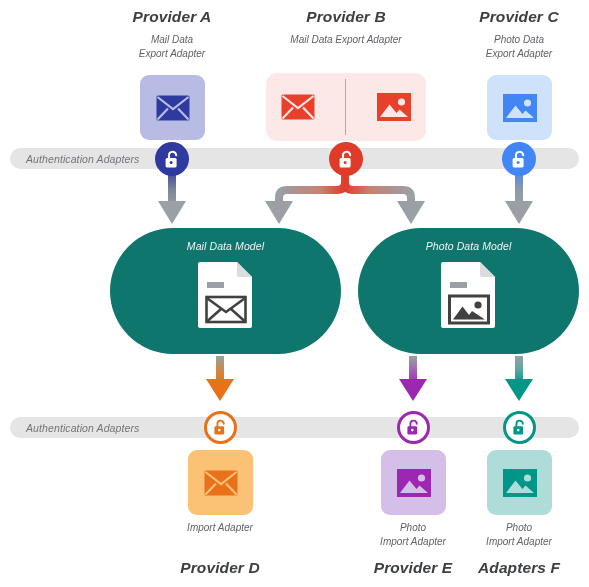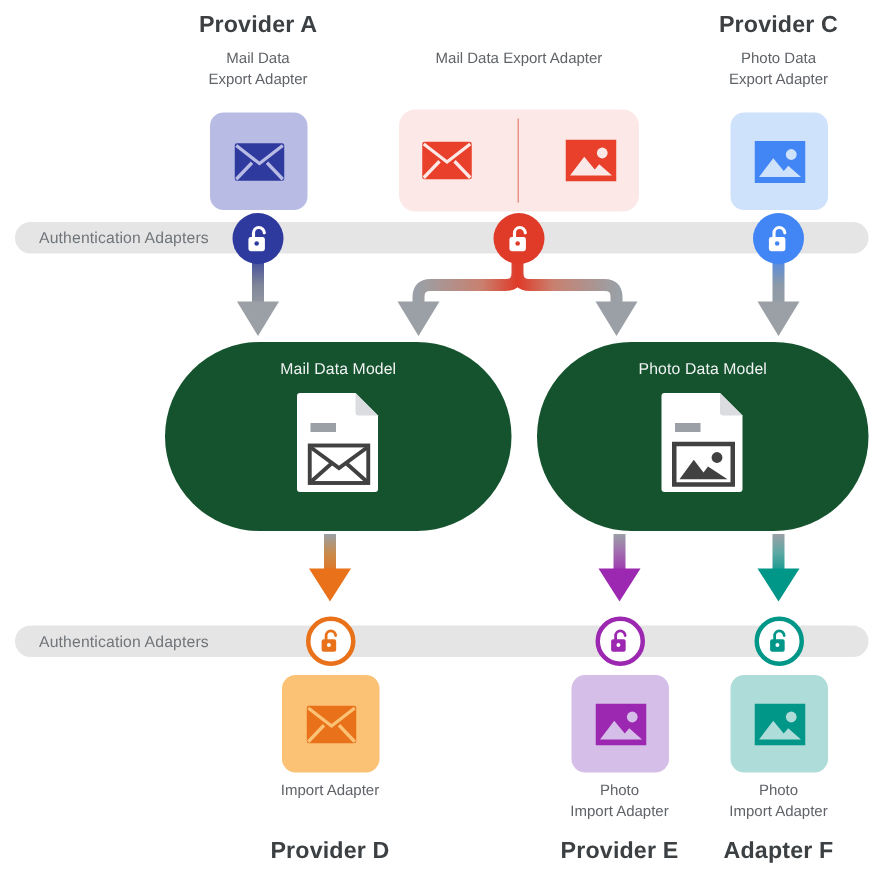--- a/index.html
+++ b/index.html
@@ -13,20 +13,21 @@
     position: relative;
     overflow: hidden;
     font-family: "Liberation Sans", sans-serif;
     -webkit-font-smoothing: antialiased;
   }
   #stage {
     position: absolute;
     left: 0; top: 0;
     width: 473px;
     height: 587px;
+    font-style: italic;
   }
   .abs { position: absolute; }
 
   
   .provider-title {
     font-size: 15.5px;
     font-weight: bold;
     color: #3c4043;
     text-align: center;
     letter-spacing: 0.1px;
@@ -89,21 +90,21 @@
     justify-content: center;
     box-sizing: border-box;
   }
   .lock.outline {
     background: #ffffff;
     border-style: solid;
   }
 
   
   .model-pill {
-    background: #14532d;
+    background: #0f766e;
     border-radius: 999px;
   }
   .model-inner {
     position: absolute;
     left: 0; right: 0;
     display: flex;
     flex-direction: column;
     align-items: center;
   }
 </style>
@@ -183,20 +184,21 @@
       <path d="M399 379 L427 379 L413 401 Z" fill="#9c27b0"></path>
     </g>
 
     <g>
       <rect x="515" y="356" width="8" height="29" fill="url(#gradTealDown)"></rect>
       <path d="M505 379 L533 379 L519 401 Z" fill="#009688"></path>
     </g>
   </svg>
 
   <div class="abs provider-title" style="left:112px; top:8px; width:120px;">Provider A</div>
+  <div class="abs provider-title" style="left:286px; top:8px; width:120px;">Provider B</div>
   <div class="abs provider-title" style="left:459px; top:8px; width:120px;">Provider C</div>
 
   <div class="abs adapter-caption" style="left:112px; top:33px; width:120px;">
     <div>Mail Data</div>
     <div>Export Adapter</div>
   </div>
   <div class="abs adapter-caption" style="left:256px; top:33px; width:180px;">
     <div>Mail Data Export Adapter</div>
   </div>
   <div class="abs adapter-caption" style="left:459px; top:33px; width:120px;">
@@ -343,15 +345,15 @@
     <div>Photo</div>
     <div>Import Adapter</div>
   </div>
   <div class="abs adapter-caption" style="left:459px; top:521px; width:120px;">
     <div>Photo</div>
     <div>Import Adapter</div>
   </div>
 
   <div class="abs provider-title" style="left:160px; top:559px; width:120px;">Provider D</div>
   <div class="abs provider-title" style="left:353px; top:559px; width:120px;">Provider E</div>
-  <div class="abs provider-title" style="left:459px; top:559px; width:120px;">Adapter F</div>
+  <div class="abs provider-title" style="left:459px; top:559px; width:120px;">Adapters F</div>
 
 </div>
 
 </body></html>

